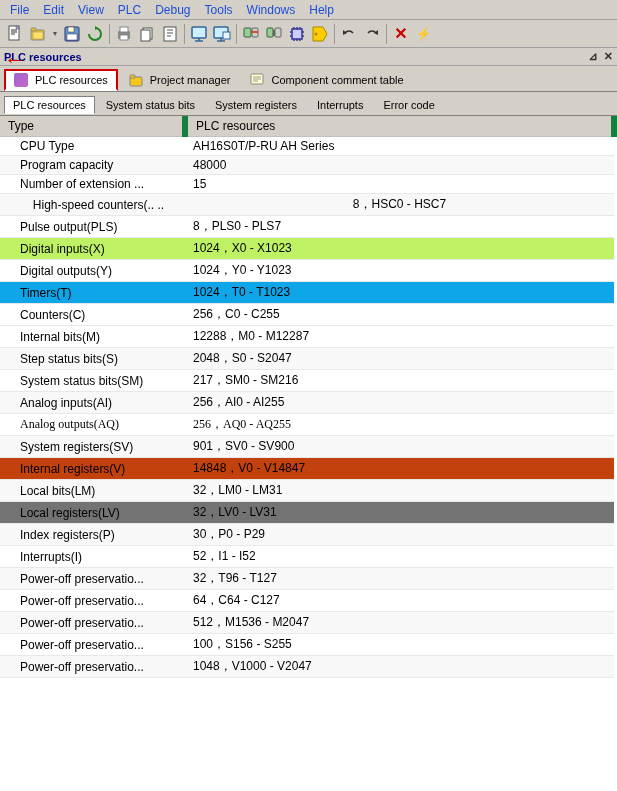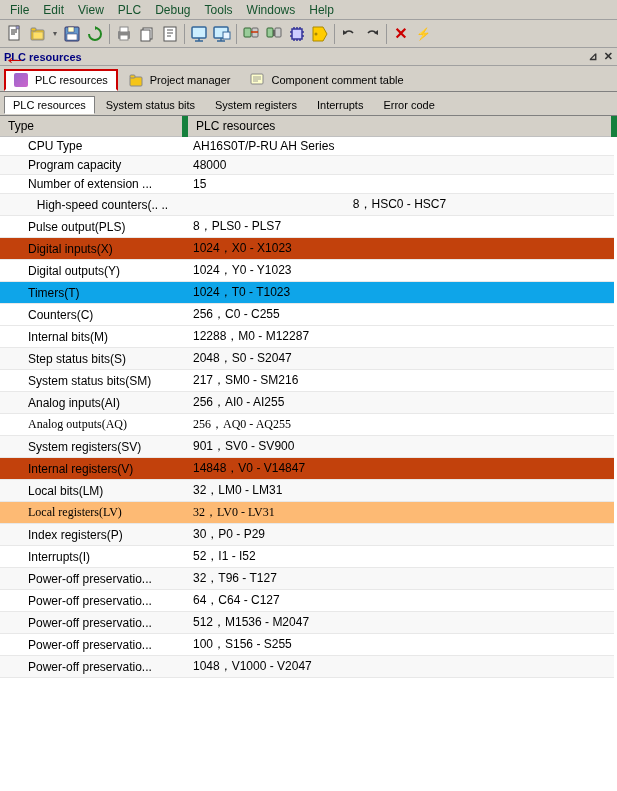--- a/index.html
+++ b/index.html
@@ -20,21 +20,21 @@
       align-items: center;
       padding: 2px 4px;
       gap: 2px;
       height: 20px;
       border-bottom: 1px solid #a0a0a0;
     }
     .menu-item {
       padding: 1px 6px;
       font-size: 12px;
       cursor: pointer;
-      color: #14532d;
+      color: #1d4ed8;
     }
 
     
     .toolbar {
       background: #d4d0c8;
       display: flex;
       align-items: center;
       padding: 2px 4px;
       gap: 1px;
       height: 28px;
@@ -152,21 +152,21 @@
       border-bottom: 1px solid #c0c0c0;
       background: #d4d0c8;
     }
     .resource-table td {
       padding: 2px 8px;
       font-size: 12px;
       border-bottom: 1px solid #e8e8e8;
       vertical-align: middle;
     }
     .resource-table td:first-child {
-      padding-left: 28px;
+      padding-left: 20px;
       color: #000;
       width: 180px;
     }
     .resource-table td:last-child {
       color: #000;
     }
     .col-type { width: 185px; }
     .col-value { }
 
     
@@ -392,21 +392,21 @@
           <td>15</td>
         </tr>
         <tr style="background: rgb(248, 248, 248); text-align: center;">
           <td>High-speed counters(..  ..</td>
           <td>8，HSC0 - HSC7</td>
         </tr>
         <tr style="background: rgb(255, 255, 255);">
           <td>Pulse output(PLS)</td>
           <td>8，PLS0 - PLS7</td>
         </tr>
-        <tr style="background: #c2410c;">
+        <tr style="background: #bef264;">
           <td>Digital inputs(X)</td>
           <td>1024，X0 - X1023</td>
         </tr>
         <tr style="background: rgb(255, 255, 255);">
           <td>Digital outputs(Y)</td>
           <td>1024，Y0 - Y1023</td>
         </tr>
         <tr style="background: #0ea5e9; margin-left: 44px;">
           <td>Timers(T)</td>
           <td>1024，T0 - T1023</td>
@@ -440,21 +440,21 @@
           <td>901，SV0 - SV900</td>
         </tr>
         <tr style="background: #c2410c;">
           <td>Internal registers(V)</td>
           <td>14848，V0 - V14847</td>
         </tr>
         <tr style="background: rgb(248, 248, 248);">
           <td>Local bits(LM)</td>
           <td>32，LM0 - LM31</td>
         </tr>
-        <tr style="background: #fdba74; font-family: Liberation Serif, serif;">
+        <tr style="background: #737373;">
           <td>Local registers(LV)</td>
           <td>32，LV0 - LV31</td>
         </tr>
         <tr style="background: rgb(248, 248, 248);">
           <td>Index registers(P)</td>
           <td>30，P0 - P29</td>
         </tr>
         <tr style="background: rgb(255, 255, 255);">
           <td>Interrupts(I)</td>
           <td>52，I1 - I52</td>

